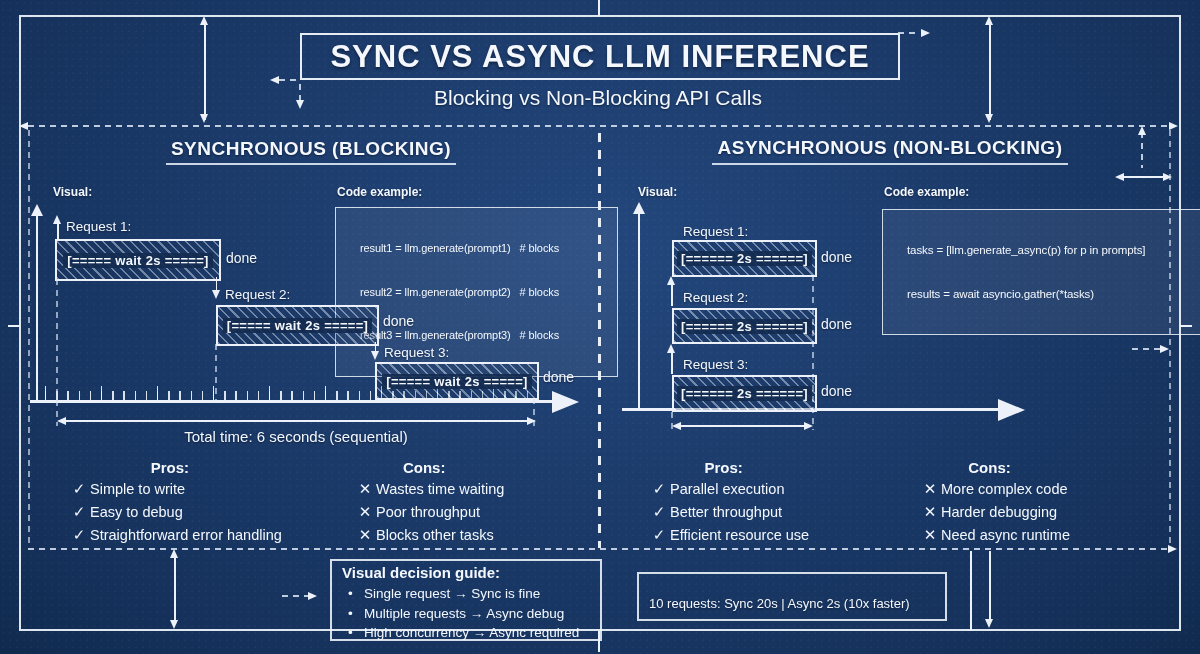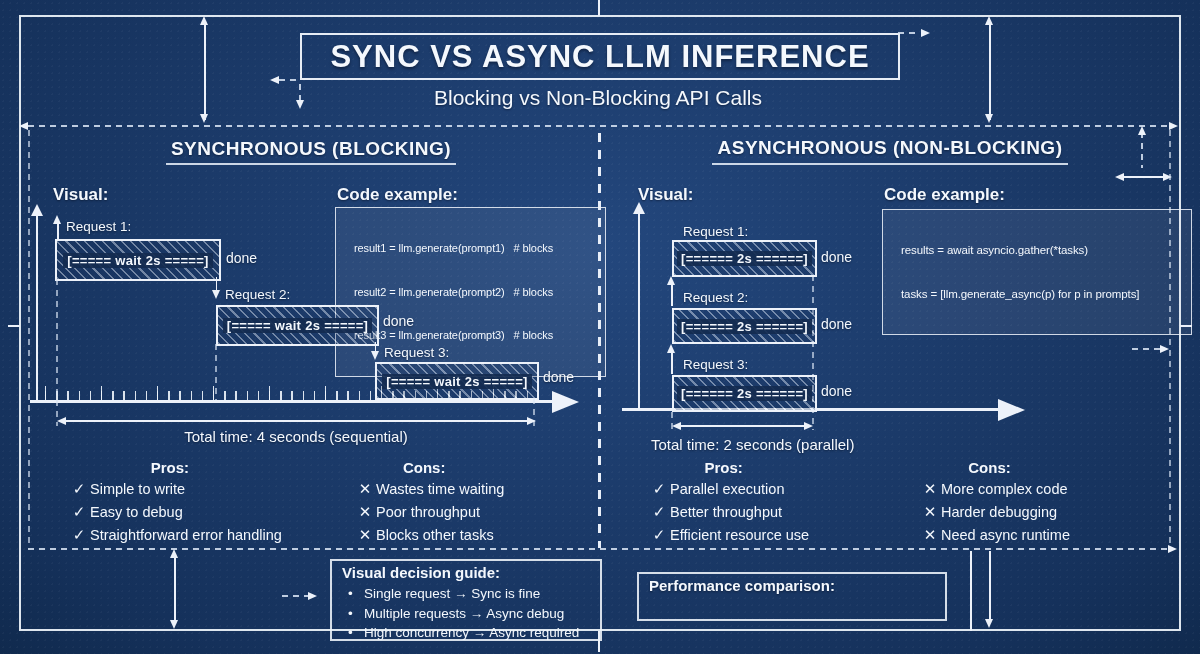--- a/index.html
+++ b/index.html
@@ -23,22 +23,22 @@
   .ah.u{border-left:4.5px solid transparent;border-right:4.5px solid transparent;border-bottom:9px solid #edf2fa;}
   .ah.d{border-left:4.5px solid transparent;border-right:4.5px solid transparent;border-top:9px solid #edf2fa;}
   .ah.big.r{border-top-width:11px;border-bottom-width:11px;border-left-width:27px;}
   .ah.med.u{border-left-width:6px;border-right-width:6px;border-bottom-width:12px;}
   .frame{position:absolute;left:19px;top:15px;width:1158px;height:612px;border:2px solid rgba(240,246,252,.92);}
   .titlebox{position:absolute;left:300px;top:33px;width:596px;height:43px;border:2.5px solid rgba(242,247,253,.95);display:flex;align-items:center;justify-content:center;}
   .titletext{font-size:31px;font-weight:bold;letter-spacing:1px;text-shadow:0 2px 3px rgba(3,12,30,.5);}
   .subtitle{position:absolute;left:0;top:86px;width:1196px;text-align:center;font-size:21px;text-shadow:0 1px 2px rgba(4,14,34,.55);}
   .phead{position:absolute;font-size:19px;font-weight:bold;letter-spacing:.5px;white-space:nowrap;text-shadow:0 1px 2px rgba(4,14,34,.55);}
   .underline{position:absolute;height:1.5px;background:rgba(235,242,251,.85);}
-  .seclabel{font-size:17px;font-weight:bold;}
-  .codebox{position:absolute;border:1.5px solid rgba(238,243,250,.85);background:rgba(238,243,250,.07);padding:4px 18px;font-size:11px;line-height:14.5px;letter-spacing:-.1px;white-space:pre;}
+  .seclabel{font-size:12px;font-weight:bold;}
+  .codebox{position:absolute;border:1.5px solid rgba(238,243,250,.85);background:rgba(238,243,250,.07);padding:4px 24px;font-size:11px;line-height:14.5px;letter-spacing:-.1px;white-space:pre;}
   .hbox{position:absolute;border:2px solid #edf2fa;display:flex;align-items:center;justify-content:center;
     background:repeating-linear-gradient(45deg, rgba(237,242,250,.42) 0 1.5px, rgba(22,47,88,.25) 1.5px 6.5px);}
   .hbox .bartext{font-weight:bold;font-size:13px;letter-spacing:.3px;background:rgba(19,43,80,.92);padding:0 4px;white-space:nowrap;}
   .reqlabel{font-size:13.5px;}
   .done{font-size:14px;}
   .ticks{position:absolute;background-image:repeating-linear-gradient(90deg,rgba(240,246,252,.9) 0 1.5px,transparent 1.5px 11.2px);}
   .ticks.tall{background-image:repeating-linear-gradient(90deg,rgba(240,246,252,.9) 0 1.5px,transparent 1.5px 56px);}
   .total{font-size:15px;}
   .plist{position:absolute;font-size:14.5px;text-align:center;}
   .plist .plhead{font-weight:bold;font-size:15px;margin:0 0 5px 0;}
@@ -141,21 +141,21 @@
     <span class="bartext">[===== wait 2s =====]</span>
   </div>
   <div class="t done" style="left:543px;top:369px;">done</div>
 
   <div class="vd thin" style="left:56px;top:279px;height:147px;"></div>
   <div class="vd thin" style="left:215px;top:344px;height:56px;"></div>
   <div class="vd thin" style="left:533px;top:398px;height:28px;"></div>
   <div class="hl" style="left:60px;top:420px;width:472px;height:1.5px;"></div>
   <div class="ah l" style="left:57px;top:416.5px;"></div>
   <div class="ah r" style="left:527px;top:416.5px;"></div>
-  <div class="t total" style="left:60px;top:428px;width:472px;text-align:center;">Total time: 4 seconds (sequential)</div>
+  <div class="t total" style="left:60px;top:428px;width:472px;text-align:center;">Total time: 6 seconds (sequential)</div>
 
   <div class="plist" style="left:58px;top:459px;">
     <div class="plhead">Pros:</div>
     <div class="row">
         <span class="g">✓</span>
         <span>Simple to write</span>
       </div>
     <div class="row">
         <span class="g">✓</span>
         <span>Easy to debug</span>
@@ -181,22 +181,22 @@
       </div>
   </div>
 
   <div class="phead" style="left:714px;top:137px;width:352px;text-align:center;">ASYNCHRONOUS (NON-BLOCKING)</div>
   <div class="underline" style="left:712px;top:163px;width:356px;"></div>
 
   <div class="t seclabel" style="left:638px;top:185px;">Visual:</div>
   <div class="t seclabel" style="left:884px;top:185px;">Code example:</div>
 
   <div class="codebox" style="left:882px;top:209px;width:272px;font-size:11.5px;">
+    <div>tasks = [llm.generate_async(p) for p in prompts]</div>
     <div>results = await asyncio.gather(*tasks)</div>
-    <div>tasks = [llm.generate_async(p) for p in prompts]</div>
   </div>
 
   <div class="vl" style="left:638px;top:214px;height:196px;"></div>
   <div class="ah med u" style="left:633px;top:202px;"></div>
   <div class="hl" style="left:622px;top:408px;width:378px;height:2.5px;"></div>
   <div class="ah big r" style="left:998px;top:398.5px;"></div>
   <div class="vd thin" style="left:812px;top:275px;height:155px;"></div>
 
   <div class="t reqlabel" style="left:683px;top:224px;">Request 1:</div>
   <div class="hbox" style="left:672px;top:240px;width:141px;height:33px;">
@@ -217,21 +217,20 @@
   <div class="t reqlabel" style="left:683px;top:357px;">Request 3:</div>
   <div class="hbox" style="left:672px;top:375px;width:141px;height:33px;">
     <span class="bartext">[====== 2s ======]</span>
   </div>
   <div class="t done" style="left:821px;top:383px;">done</div>
 
   <div class="vd thin" style="left:671px;top:412px;height:18px;"></div>
   <div class="hl" style="left:676px;top:425px;width:132px;height:1.5px;"></div>
   <div class="ah l" style="left:672px;top:421.5px;"></div>
   <div class="ah r" style="left:804px;top:421.5px;"></div>
-  <div class="t total" style="left:651px;top:436px;">Total time: 2 seconds (parallel)</div>
 
   <div class="plist" style="left:638px;top:459px;">
     <div class="plhead">Pros:</div>
     <div class="row">
         <span class="g">✓</span>
         <span>Parallel execution</span>
       </div>
     <div class="row">
         <span class="g">✓</span>
         <span>Better throughput</span>
@@ -277,15 +276,15 @@
         <span class="g">•</span>
         <span>Multiple requests → Async debug</span>
       </div>
     <div class="row">
         <span class="g">•</span>
         <span>High concurrency → Async required</span>
       </div>
   </div>
 
   <div class="obox" style="left:637px;top:572px;width:306px;height:45px;"></div>
-  <div class="t b" style="left:649px;top:577px;font-size:15px;">Performance comparison:</div>
+  <div class="t" style="left:649px;top:596px;font-size:13px;">10 requests: Sync 20s | Async 2s (10x faster)</div>
 
 </div>
 
 </body></html>

